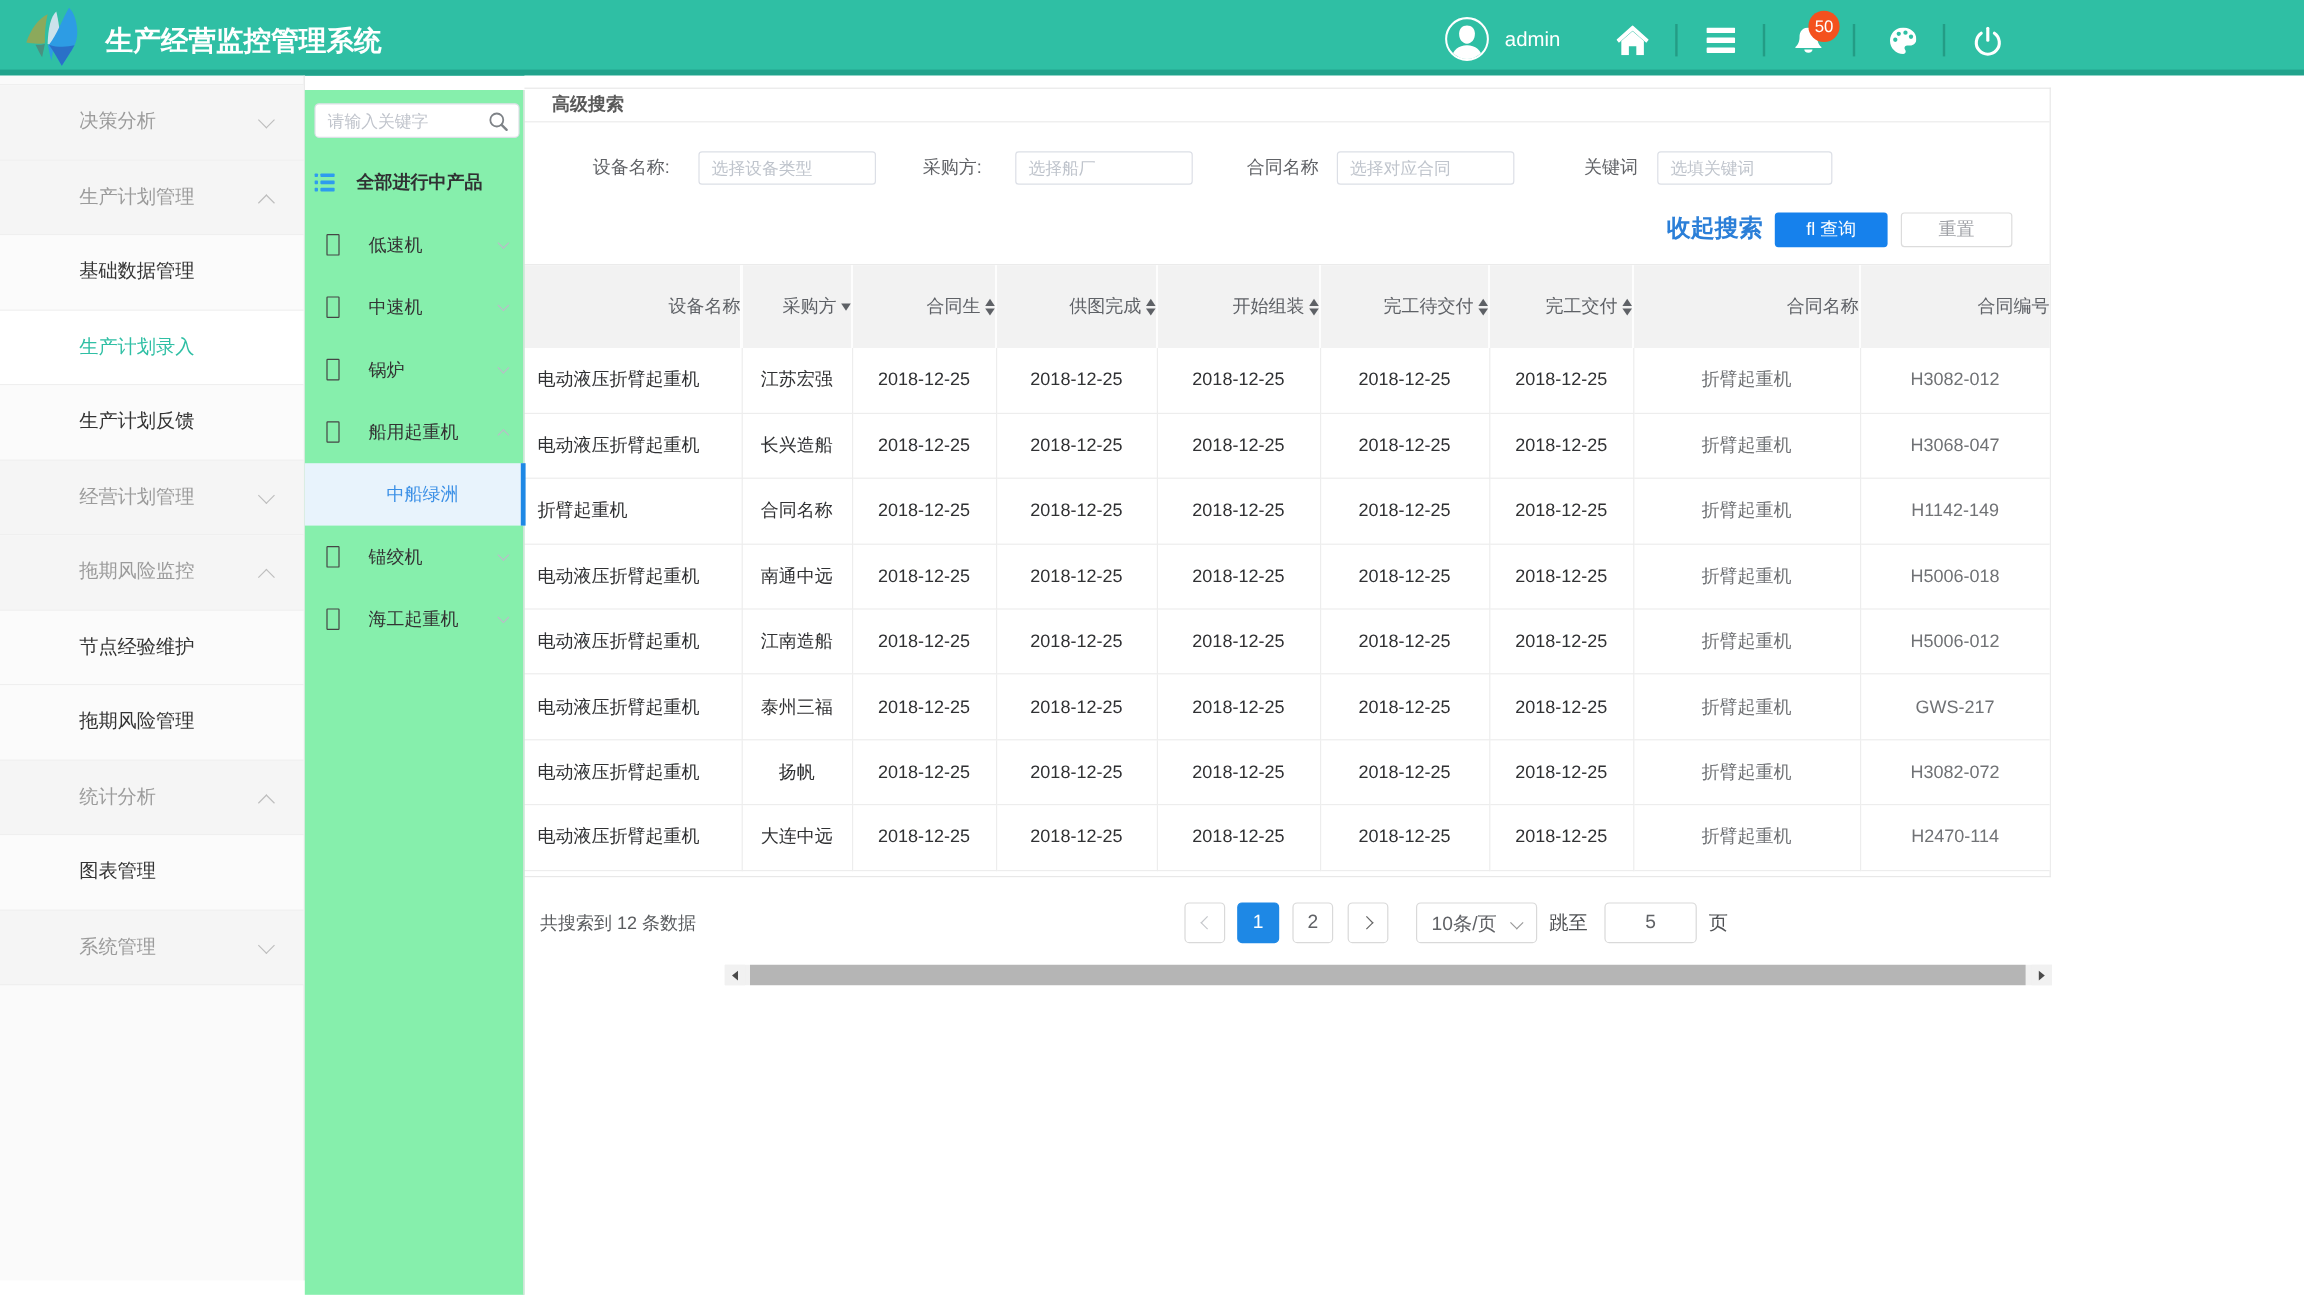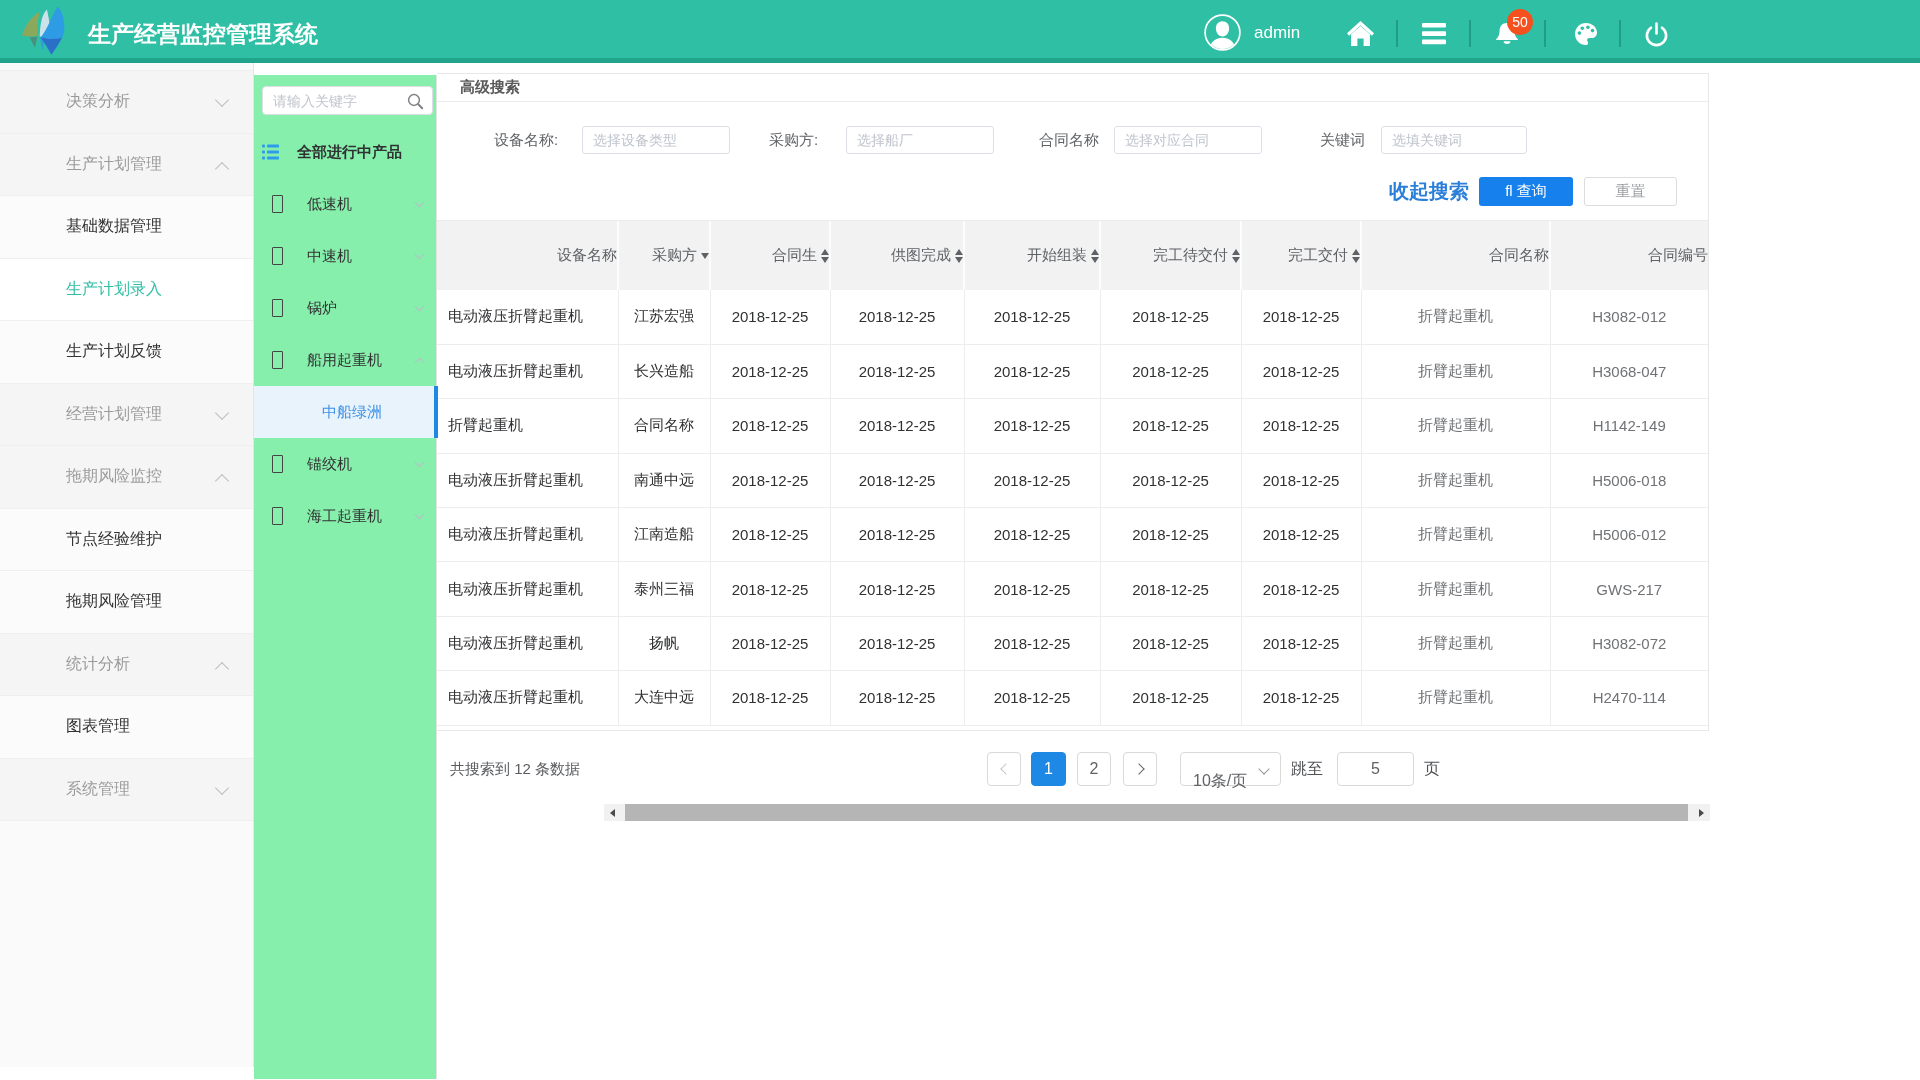--- a/index.html
+++ b/index.html
@@ -105,21 +105,21 @@
     display:flex; align-items:center; justify-content:center; font-size:16px; color:#606266; cursor:pointer; }
   .pchev { width:8px; height:8px; border-right:1.5px solid #666; border-bottom:1.5px solid #666; }
   .pchev.left { transform:rotate(135deg); margin-left:3px; }
   .pchev.right { transform:rotate(-45deg); margin-right:3px; }
   #pg-prev { left:550px; width:34px; } #pg-prev .pchev { border-color:#C6C8CC; }
   #pg-1 { left:594px; width:35px; background:#1E88E5; border-color:#1E88E5; color:#fff; }
   #pg-2 { left:640px; width:34px; }
   #pg-next { left:686px; width:34px; }
   #pg-size { left:743px; width:101px; }
   #pg-size .pchev { position:absolute; right:12px; top:12px; transform:rotate(45deg); border-color:#999; }
-  #pg-size span { position:absolute; left:12px; top:18px;text-align:right; }
+  #pg-size span { position:absolute; left:12px; top:7px;text-align:right; }
   #jump-label { position:absolute; left:854px; top:7px; font-size:16px; color:#4F5154; font-weight:500;}
   #jump-input { position:absolute; left:900px; top:0; width:77px; height:34px; border:1px solid #D9D9D9;
     border-radius:4px; text-align:center; font-size:16px; color:#606266; outline:none; font-family:inherit; }
   #jump-page { position:absolute; left:987px; top:7px; font-size:16px; color:#4F5154; font-weight:500;}
 
   
   #hscroll { position:absolute; left:167px; top:741px; width:1106px; height:17px; background:#F1F1F1; }
   #hs-thumb { position:absolute; left:21px; top:0; width:1063px; height:17px; background:#B5B5B5; }
   .hs-btn { position:absolute; top:0; width:17px; height:17px; background:#F1F1F1;
     display:flex; align-items:center; justify-content:center; }

